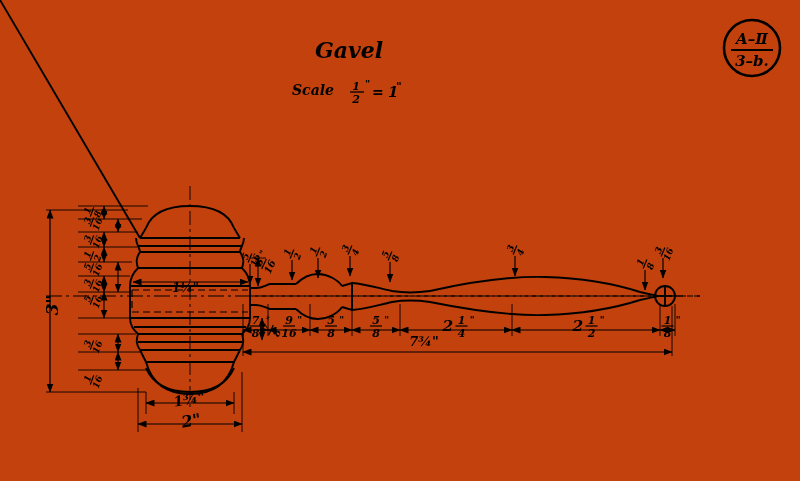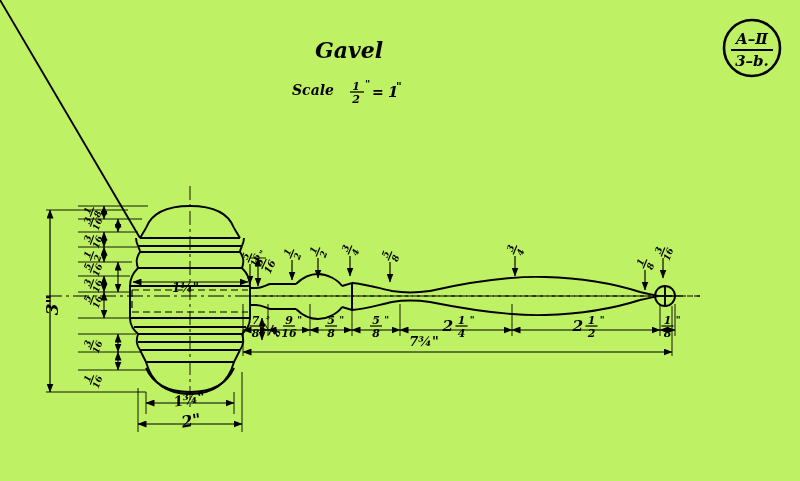--- a/index.html
+++ b/index.html
@@ -1,18 +1,18 @@
 <!DOCTYPE html>
 <html><head>
 <meta charset="utf-8">
 <style>
   html,body{margin:0;padding:0;background:#ffffff;}
   body{width:800px;height:481px;overflow:hidden;
        font-family:"DejaVu Sans",sans-serif;color:#000;}
-  #sheet{position:relative;width:800px;height:481px;background:#bef264;}
+  #sheet{position:relative;width:800px;height:481px;background:#c2410c;}
   svg{display:block;}
   .hand{font-family:"DejaVu Serif",serif;font-style:italic;font-weight:bold;}
 </style>
 </head>
 <body>
 
 <div id="sheet">
 <svg width="800" height="481" viewBox="0 0 800 481">
 
   <defs>

